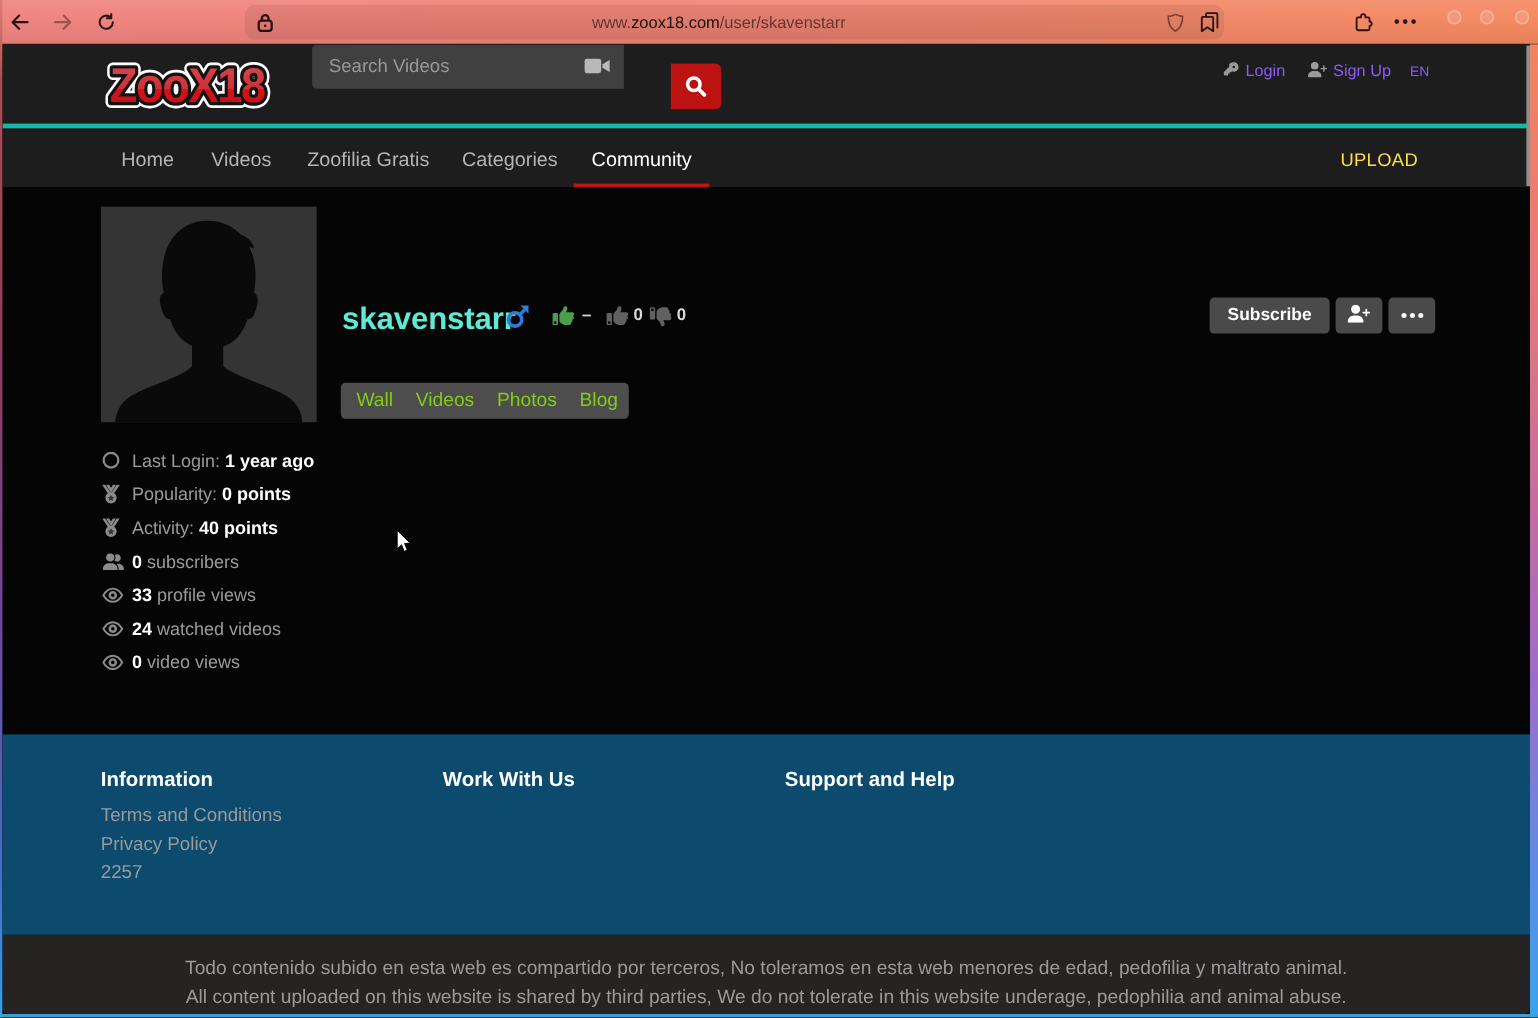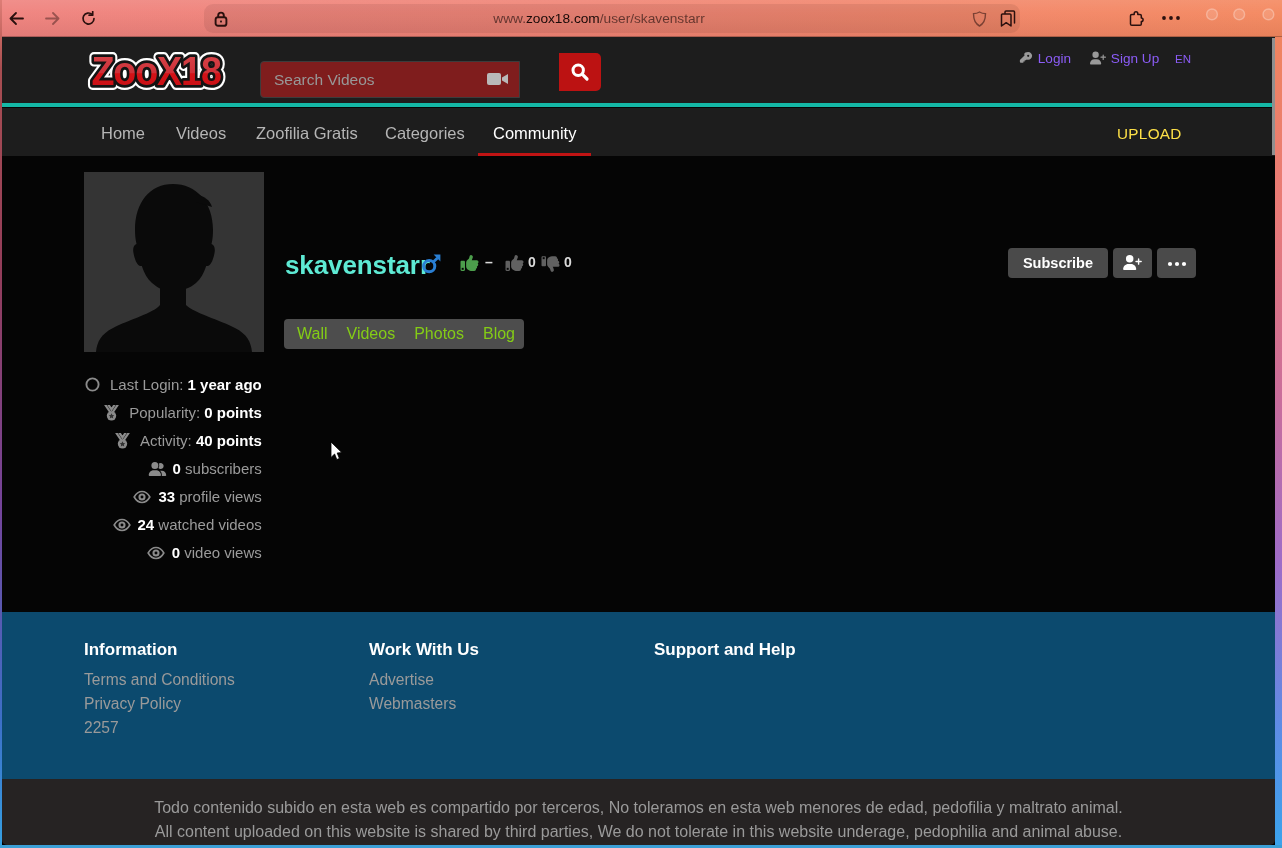--- a/index.html
+++ b/index.html
@@ -30,21 +30,21 @@
   border-bottom-left-radius:5px; border-bottom-right-radius:5px; overflow:hidden; }
 
 #sitehead { position:absolute; left:0; top:0; width:100%; height:70px; background:#1d1d1d; border-bottom:4px solid #14b8a6; }
 #sitenav  { position:absolute; left:0; top:71px; width:100%; height:48px; background:#1d1d1d; }
 #mainarea { position:absolute; left:0; top:119px; width:100%; height:456px; background:#050505; }
 #sitefoot { position:absolute; left:0; top:575px; width:100%; height:167px; background:#0c4a6e; }
 #disc     { position:absolute; left:0; top:742px; width:100%; height:66px; background:#262323; }
 
 
 #logo { position:absolute; left:82px; top:7px; }
-#searchbox { position:absolute; left:258px; top:24px; width:260px; height:37px; background:#7f1d1d;
+#searchbox { position:absolute; left:258px; top:0; width:260px; height:37px; background:#404040;
   border:1px solid #3c3c3c; border-radius:4px 0 0 4px; }
 #searchbox .ph { position:absolute; left:13px; top:0; line-height:35px; font-size:15.5px; color:#989898; }
 #searchbox svg { position:absolute; right:10px; top:9px; }
 #searchbtn { position:absolute; left:557px; top:16px; width:42px; height:38px; background:#bc1212; border-radius:0 5px 5px 0; }
 #searchbtn svg { position:absolute; left:11px; top:9px; }
 .hdrlinks { position:absolute; right:84px; top:2px; height:70px; line-height:39px; font-size:13.6px; color:#8b5cf6;text-align:center; }
 .hdrlinks span.s2 { margin-left:15px; } .hdrlinks span.s3 { margin-left:12px; font-size:11.5px; }
 .hdrlinks svg { vertical-align:-2px; margin-right:5px; }
 
 
@@ -59,21 +59,21 @@
 #likesrow { position:absolute; left:456px; top:96px; color:#9e9e9e; font-size:14px; font-weight:bold; }
 #btnrow { position:absolute; left:1006px; top:92px; }
 .gbtn { display:inline-block; vertical-align:top; height:30px; background:#4a4a4a; border-radius:4px; color:#fff;
   font-size:14.5px; line-height:30px; text-align:center; margin-left:5px;font-weight:bold; }
 .gbtn:first-child { margin-left:0; }
 #tabs { position:absolute; left:282px; top:163px; height:30px; background:#4d4d4d; border-radius:4px;
   line-height:30px; font-size:16px; color:#84cc16; padding:0 9px 0 13px; }
 #tabs span { margin-right:19px; }
 #tabs span:last-child { margin-right:0; }
 #stats { position:absolute; left:83px; top:215px; }
-.srow { position:relative; height:28px; font-size:15px; color:#9b9b9b; line-height:28px;text-align:right; }
+.srow { position:relative; height:28px; font-size:15px; color:#9b9b9b; line-height:28px; }
 .srow .ic { display:inline-block; width:25px; text-align:left; }
 .srow b { color:#fff; }
 
 
 .fcol { position:absolute; top:0; }
 .fcol h3 { font-size:17px; color:#fff; font-weight:600; margin-top:28px; margin-bottom:8px; }
 .fcol div { font-size:15.6px; color:#9a9a9a; line-height:24px; }
 #disc .l { position:absolute; left:0; width:100%; text-align:center; font-size:16px; color:#9a9a9a; }
 
 </style>
@@ -255,21 +255,20 @@
       </div>
     </div>
 
     <div id="sitefoot">
       <div class="fcol" style="left:82px">
         <h3>Information</h3>
         <div>Terms and Conditions<br>Privacy Policy<br>2257</div>
       </div>
       <div class="fcol" style="left:367px">
         <h3>Work With Us</h3>
-        <div>Advertise<br>Webmasters</div>
       </div>
       <div class="fcol" style="left:652px">
         <h3>Support and Help</h3>
       </div>
     </div>
 
     <div id="disc">
       <div class="l" style="top:20px">Todo contenido subido en esta web es compartido por terceros, No toleramos en esta web menores de edad, pedofilia y maltrato animal.</div>
       <div class="l" style="top:44px">All content uploaded on this website is shared by third parties, We do not tolerate in this website underage, pedophilia and animal abuse.</div>
     </div>

